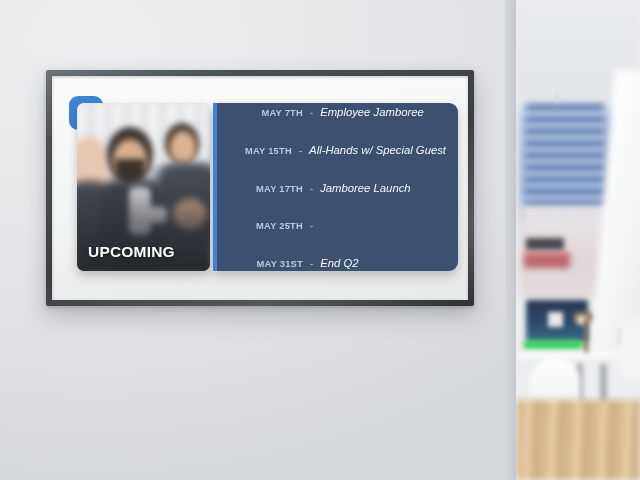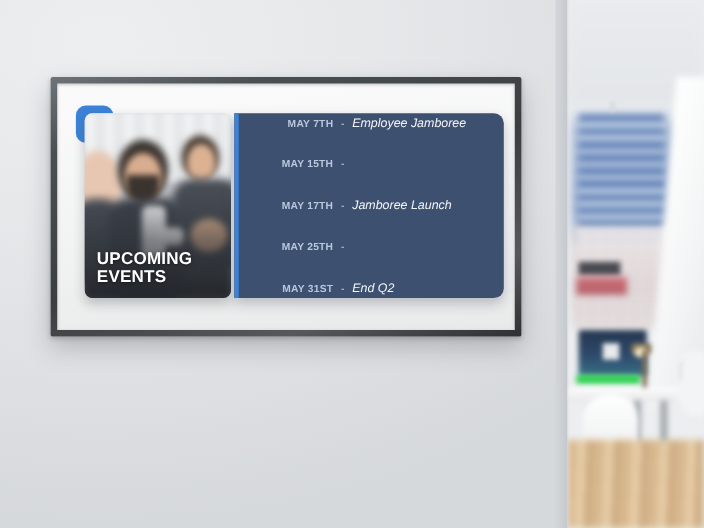--- a/index.html
+++ b/index.html
@@ -246,37 +246,37 @@
       <div class="ph-p2b"></div>
       <div class="ph-shirt"></div>
       <div class="ph-p3h"></div>
       <div class="ph-p3f"></div>
       <div class="ph-p3b"></div>
       <div class="ph-cuff"></div>
       <div class="ph-hand"></div>
       <div class="ph-dark"></div>
       <div class="photo-title">
         <span>UPCOMING</span>
-        <span class="l2">EVENTS</span>
       </div>
     </div>
 
     <div class="events-panel">
       <div class="panel-bar"></div>
       <div class="rows">
 
         <div class="row">
           <span class="row-date">MAY 7TH</span>
           <span class="row-dash">-</span>
           <span class="row-name">Employee Jamboree</span>
         </div>
 
         <div class="row">
           <span class="row-date">MAY 15TH</span>
           <span class="row-dash">-</span>
+          <span class="row-name">All-Hands w/ Special Guest</span>
         </div>
 
         <div class="row">
           <span class="row-date">MAY 17TH</span>
           <span class="row-dash">-</span>
           <span class="row-name">Jamboree Launch</span>
         </div>
 
         <div class="row">
           <span class="row-date">MAY 25TH</span>

